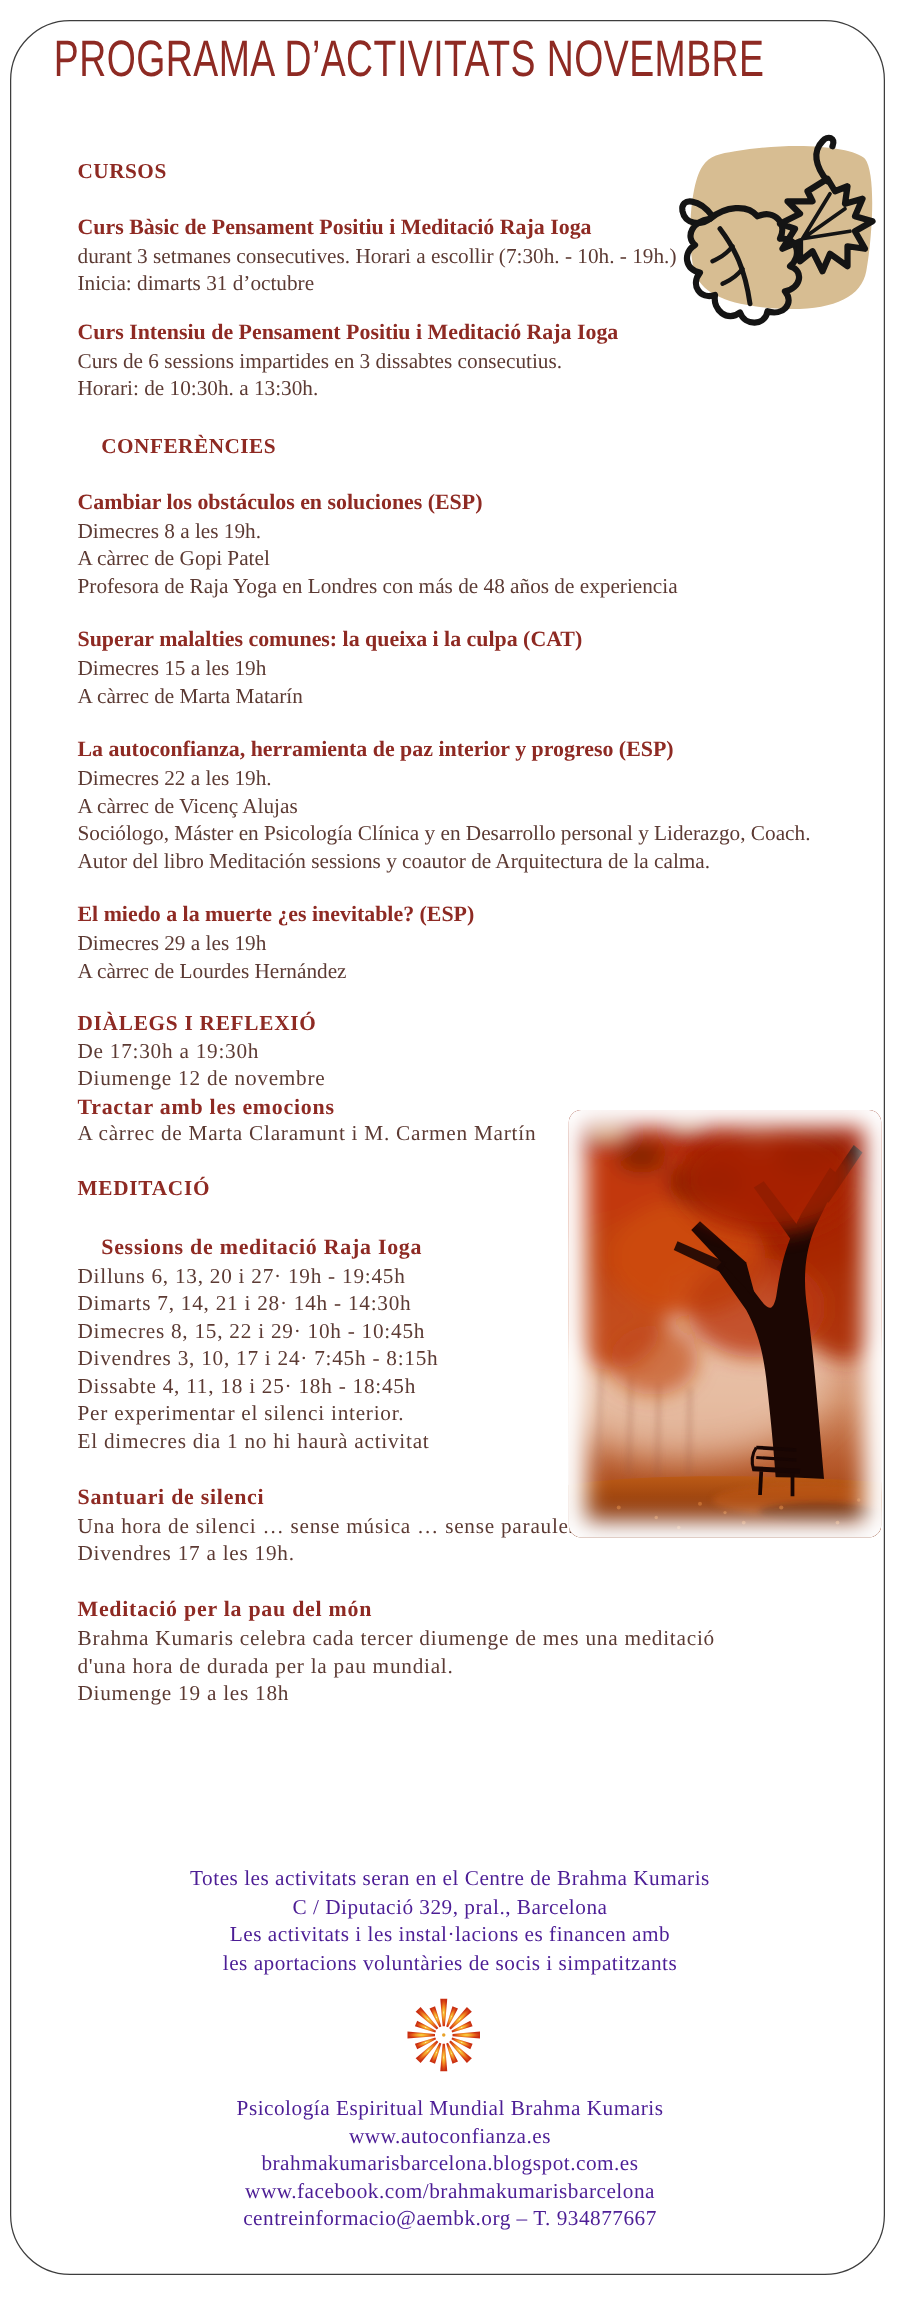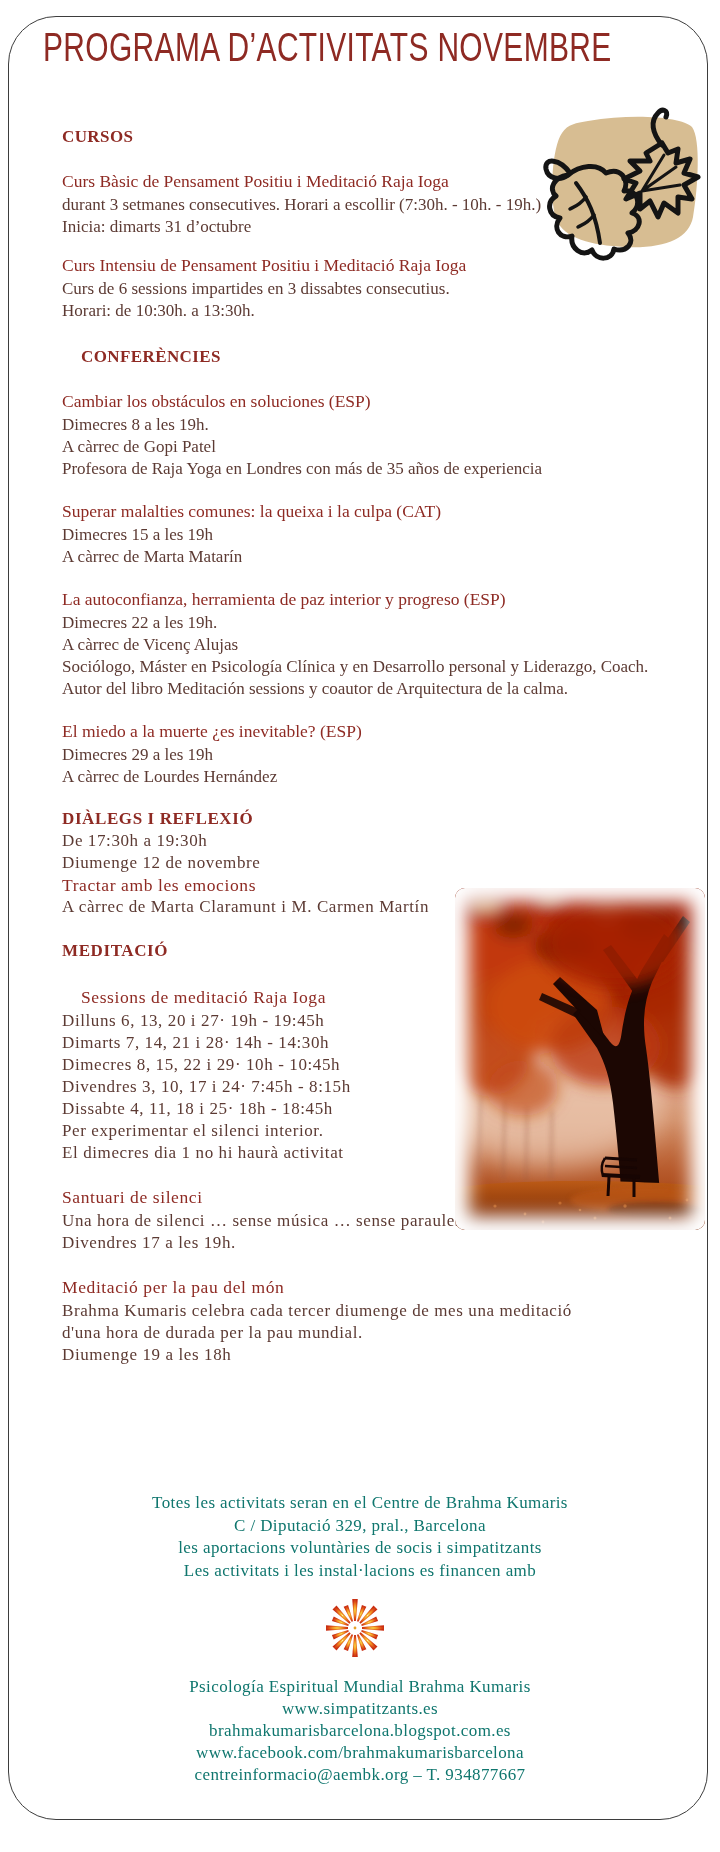--- a/index.html
+++ b/index.html
@@ -17,27 +17,27 @@
     font-size:41px;font-weight:500;color:#8e2a23;
     white-space:nowrap;letter-spacing:.5px;
     transform:scaleX(.73);transform-origin:left center;
   }
   .content{
     position:absolute;left:62px;top:126px;width:640px;
     font-size:17px;line-height:22px;
   }
   .line{white-space:nowrap;}
   .sec-h{font-weight:bold;color:#8e2a23;font-size:17px;letter-spacing:.4px;white-space:nowrap;}
-  .ev-h{font-weight:normal;color:#8e2a23;font-size:17.5px;white-space:nowrap;}
+  .ev-h{font-weight:bold;color:#8e2a23;font-size:17.5px;white-space:nowrap;}
   .wide{letter-spacing:.6px;}
   .mt20{margin-top:20px;} .mt22{margin-top:22px;} .mt24{margin-top:24px;margin-left:19px;} .mt28{margin-top:16px;}
   .hgap{margin-bottom:2px;}
   .addr,.org{
     position:absolute;left:0;width:720px;text-align:center;
-    font-size:17px;color:#0f766e;letter-spacing:.4px;
+    font-size:17px;color:#4c1d95;letter-spacing:.4px;
   }
   .addr{top:1492px;line-height:22.5px;}
   .org{top:1676px;line-height:22px;}
   .logo{position:absolute;left:320px;top:1592px;width:70px;height:76px;}
   .leaves{position:absolute;left:540px;top:103px;width:180px;height:162px;}
   .photo{position:absolute;left:455px;top:888px;width:250px;height:342px;border-radius:10px;}
   .photo svg{display:block;border-radius:10px;}
   .photo-vignette{
     position:absolute;inset:0;border-radius:10px;pointer-events:none;
     box-shadow:inset 0 0 18px 14px #ffffff;
@@ -83,21 +83,21 @@
     <div class="line">Curs de 6 sessions impartides en 3 dissabtes consecutius.</div>
     <div class="line">Horari: de 10:30h. a 13:30h.</div>
   </div>
 
   <div class="sec-h mt24">CONFERÈNCIES</div>
 
   <div>
     <div class="ev-h mt22 hgap">Cambiar los obstáculos en soluciones (ESP)</div>
     <div class="line">Dimecres 8 a les 19h.</div>
     <div class="line">A càrrec  de Gopi Patel</div>
-    <div class="line">Profesora de Raja Yoga en Londres con más de 35 años de experiencia</div>
+    <div class="line">Profesora de Raja Yoga en Londres con más de 48 años de experiencia</div>
   </div>
 
   <div>
     <div class="ev-h mt20 hgap">Superar malalties comunes:  la queixa i la culpa (CAT)</div>
     <div class="line">Dimecres 15 a les 19h</div>
     <div class="line">A càrrec de Marta Matarín</div>
   </div>
 
   <div>
     <div class="ev-h mt20 hgap">La autoconfianza, herramienta de paz interior y progreso (ESP)</div>
@@ -230,22 +230,22 @@
       <path d="M154,289 L153,308" stroke-width="3"></path>
       <path d="M179,290 L179,309" stroke-width="3"></path>
     </g>
   </svg>
   <div class="photo-vignette"></div>
 </div>
 
 <div class="addr">
   <div class="line2">Totes les activitats seran en el Centre de Brahma Kumaris</div>
   <div class="line2">C / Diputació 329, pral., Barcelona</div>
+  <div class="line2">Les activitats i les instal·lacions es financen amb</div>
   <div class="line2">les aportacions voluntàries de socis i simpatitzants</div>
-  <div class="line2">Les activitats i les instal·lacions es financen amb</div>
 </div>
 
 <div class="logo">
   <svg width="70" height="76" viewBox="0 0 70 76">
     <defs>
       <radialGradient id="sunG" cx="50%" cy="50%" r="50%">
         <stop offset="0" stop-color="#fff7d0"></stop>
         <stop offset=".14" stop-color="#f6c63d"></stop>
         <stop offset=".45" stop-color="#ef8c22"></stop>
         <stop offset=".75" stop-color="#dd4f16"></stop>
@@ -272,17 +272,17 @@
       <use href="#rayL" transform="rotate(315 35 36)"></use>
       <use href="#rayS" transform="rotate(337.5 35 36)"></use>
     </g>
     <circle cx="35" cy="36" r="4" fill="#ffffff"></circle>
     <circle cx="35" cy="36" r="1.4" fill="#e8a22a"></circle>
   </svg>
 </div>
 
 <div class="org">
   <div>Psicología Espiritual Mundial Brahma Kumaris</div>
-  <div>www.simpatitzants.es</div>
+  <div>www.autoconfianza.es</div>
   <div>brahmakumarisbarcelona.blogspot.com.es</div>
   <div>www.facebook.com/brahmakumarisbarcelona</div>
   <div>centreinformacio@aembk.org – T. 934877667</div>
 </div>
 
 </body></html>

